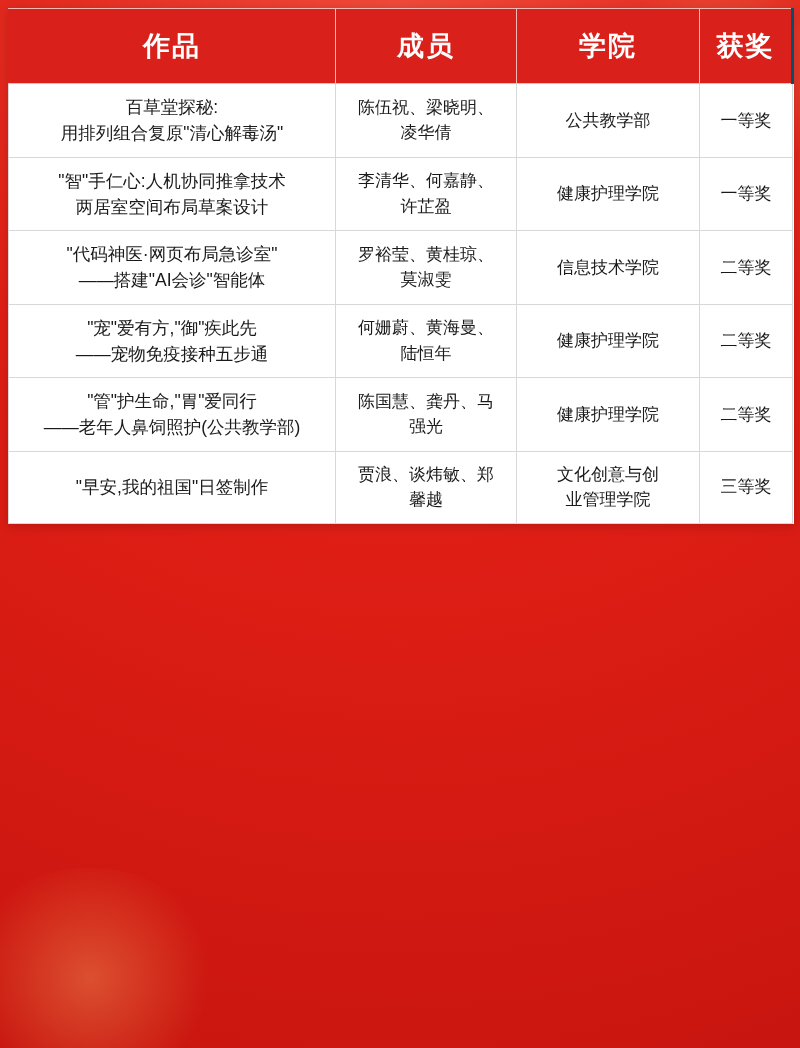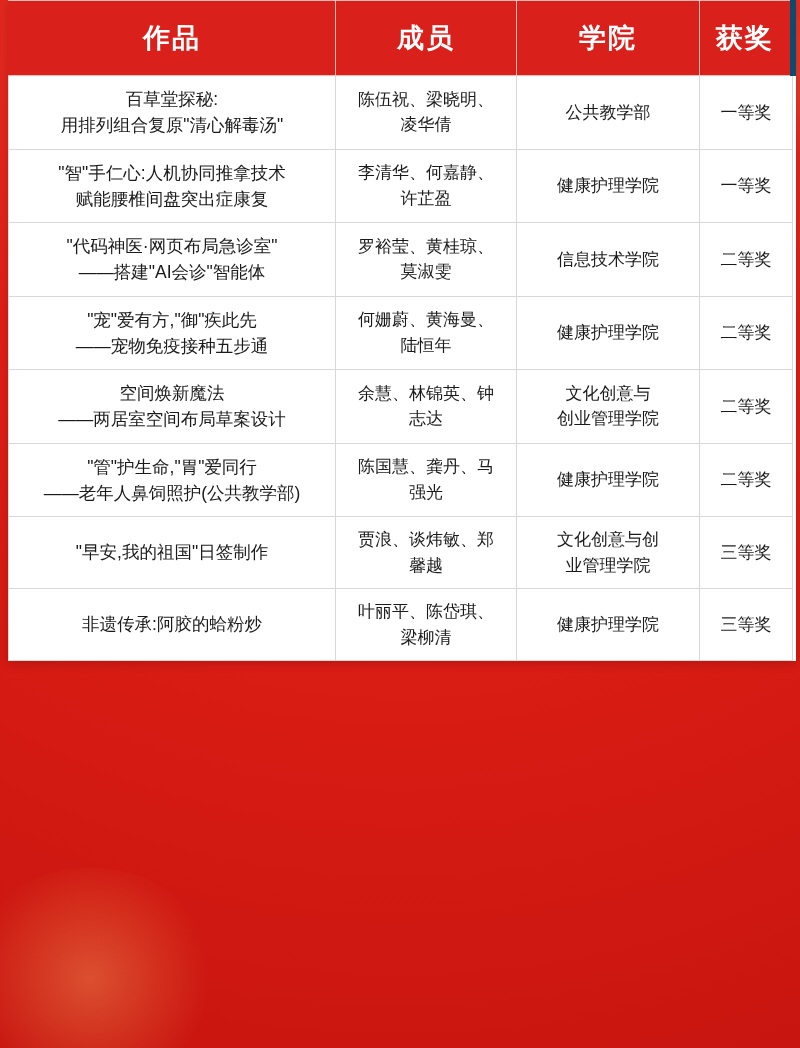--- a/index.html
+++ b/index.html
@@ -38,21 +38,21 @@
     top: -30px;
     width: 240px;
     height: 200px;
     border-radius: 50%;
     background: radial-gradient(circle, rgba(255,220,150,0.25) 0%, rgba(255,200,110,0) 70%);
   }
 
   .sheet {
     position: absolute;
     left: 8px;
-    top: 0;
+    top: 8px;
     width: 784px;
     height: 1008px;
     z-index: 2;
   }
 
   table.award-table {
     width: 784px;
     border-collapse: collapse;
     table-layout: fixed;
     background: #fff;
@@ -64,21 +64,21 @@
     color: #ffffff;
     font-size: 27px;
     font-weight: bold;
     letter-spacing: 2px;
     height: 72px;
     text-align: center;
     vertical-align: middle;
     border: 1px solid #f3b9b4;
   }
   table.award-table thead th:first-child { border-left: 1px solid #d9201a; }
-  table.award-table thead th:last-child { border-right: 6px solid #0c4a6e; font-family: Liberation Serif, serif; }
+  table.award-table thead th:last-child { border-right: 3px solid #0c4a6e; font-family: Liberation Serif, serif; }
 
   table.award-table tbody td {
     border: 1px solid #d8d8d8;
     color: #1a1a1a;
     font-size: 17px;
     line-height: 1.5;
     text-align: center;
     vertical-align: middle;
     padding: 10px 8px;
     background: #ffffff;
@@ -141,21 +141,21 @@
         </td>
         <td class="college">
           <span class="line">公共教学部</span>
         </td>
         <td class="award">一等奖</td>
       </tr>
 
       <tr>
         <td class="work">
           <span class="line">"智"手仁心:人机协同推拿技术</span>
-          <span class="line">赋能腰椎间盘突出症康复</span>
+          <span class="line">两居室空间布局草案设计</span>
         </td>
         <td class="members">
           <span class="line">李清华、何嘉静、</span>
           <span class="line">许芷盈</span>
         </td>
         <td class="college">
           <span class="line">健康护理学院</span>
         </td>
         <td class="award">一等奖</td>
       </tr>
@@ -185,35 +185,20 @@
           <span class="line">何姗蔚、黄海曼、</span>
           <span class="line">陆恒年</span>
         </td>
         <td class="college">
           <span class="line">健康护理学院</span>
         </td>
         <td class="award">二等奖</td>
       </tr>
 
 
-      <tr>
-        <td class="work">
-          <span class="line">空间焕新魔法</span>
-          <span class="line">——两居室空间布局草案设计</span>
-        </td>
-        <td class="members">
-          <span class="line">余慧、林锦英、钟</span>
-          <span class="line">志达</span>
-        </td>
-        <td class="college">
-          <span class="line">文化创意与</span>
-          <span class="line">创业管理学院</span>
-        </td>
-        <td class="award">二等奖</td>
-      </tr>
 
       <tr>
         <td class="work">
           <span class="line">"管"护生命,"胃"爱同行</span>
           <span class="line">——老年人鼻饲照护(公共教学部)</span>
         </td>
         <td class="members">
           <span class="line">陈国慧、龚丹、马</span>
           <span class="line">强光</span>
         </td>
@@ -232,28 +217,15 @@
           <span class="line">贾浪、谈炜敏、郑</span>
           <span class="line">馨越</span>
         </td>
         <td class="college">
           <span class="line">文化创意与创</span>
           <span class="line">业管理学院</span>
         </td>
         <td class="award">三等奖</td>
       </tr>
 
-      <tr>
-        <td class="work">
-          <span class="line">非遗传承:阿胶的蛤粉炒</span>
-        </td>
-        <td class="members">
-          <span class="line">叶丽平、陈岱琪、</span>
-          <span class="line">梁柳清</span>
-        </td>
-        <td class="college">
-          <span class="line">健康护理学院</span>
-        </td>
-        <td class="award">三等奖</td>
-      </tr>
     </tbody>
   </table>
 </div>
 
 </body></html>

